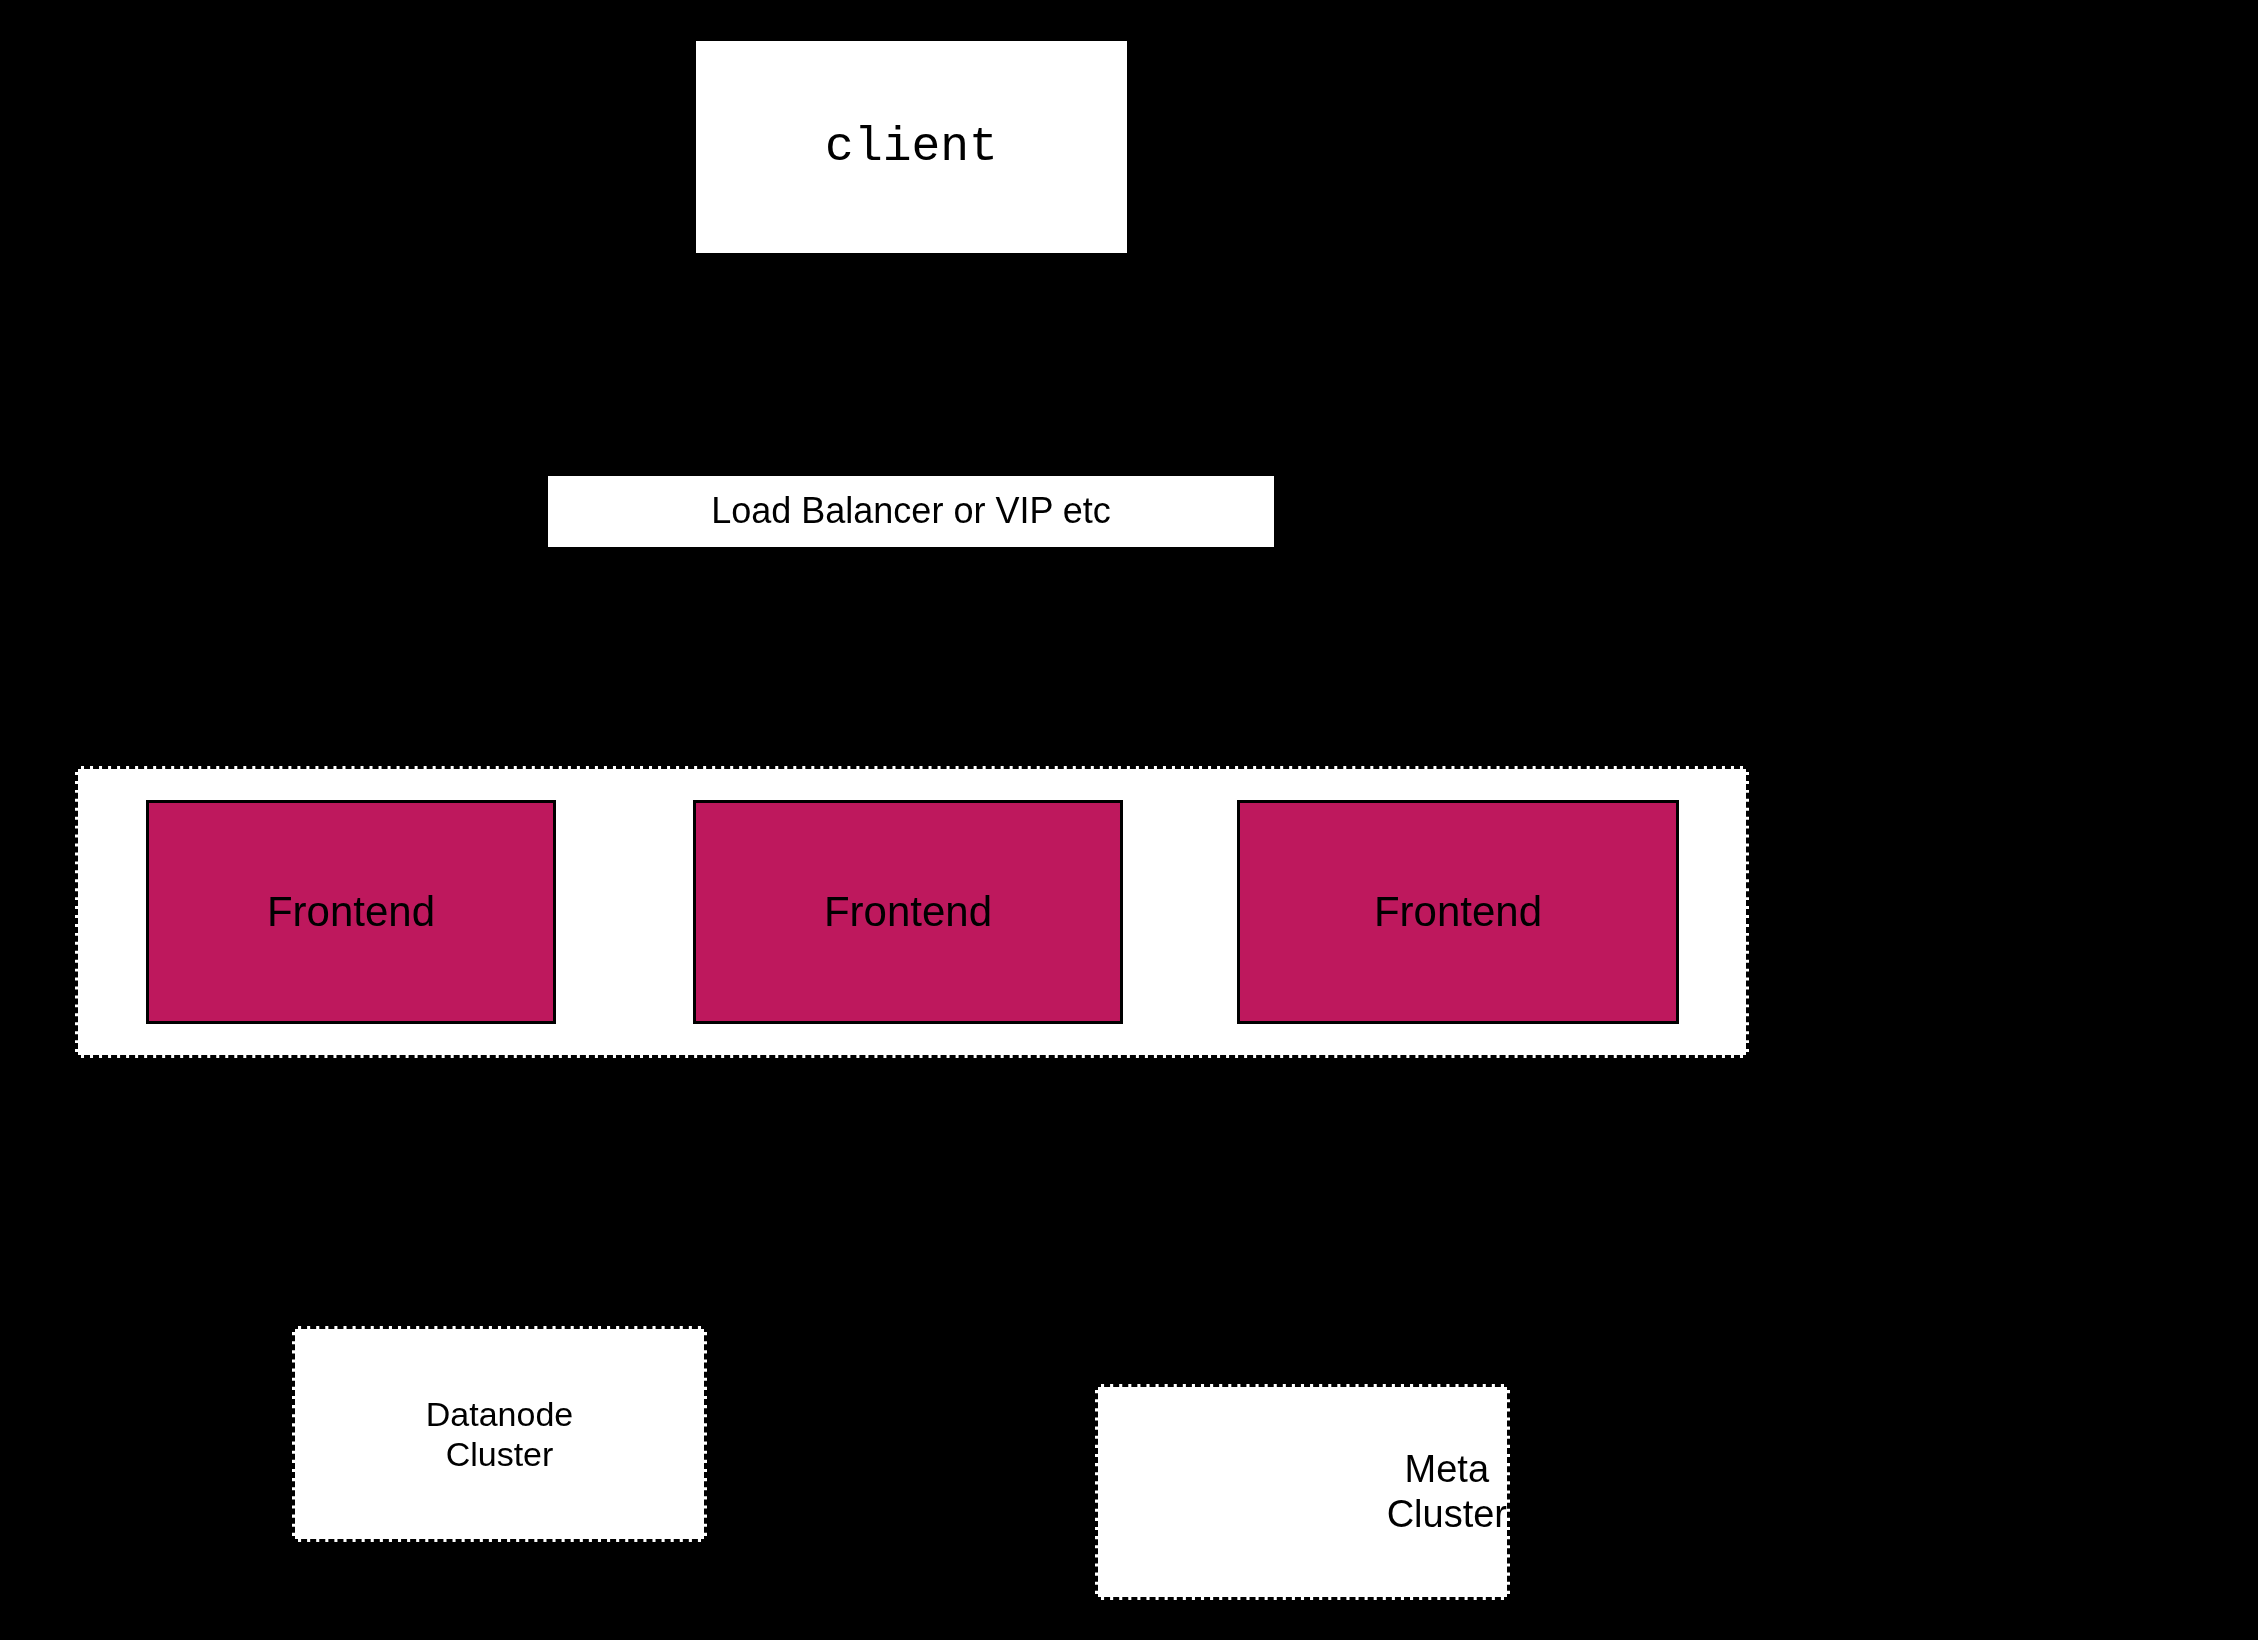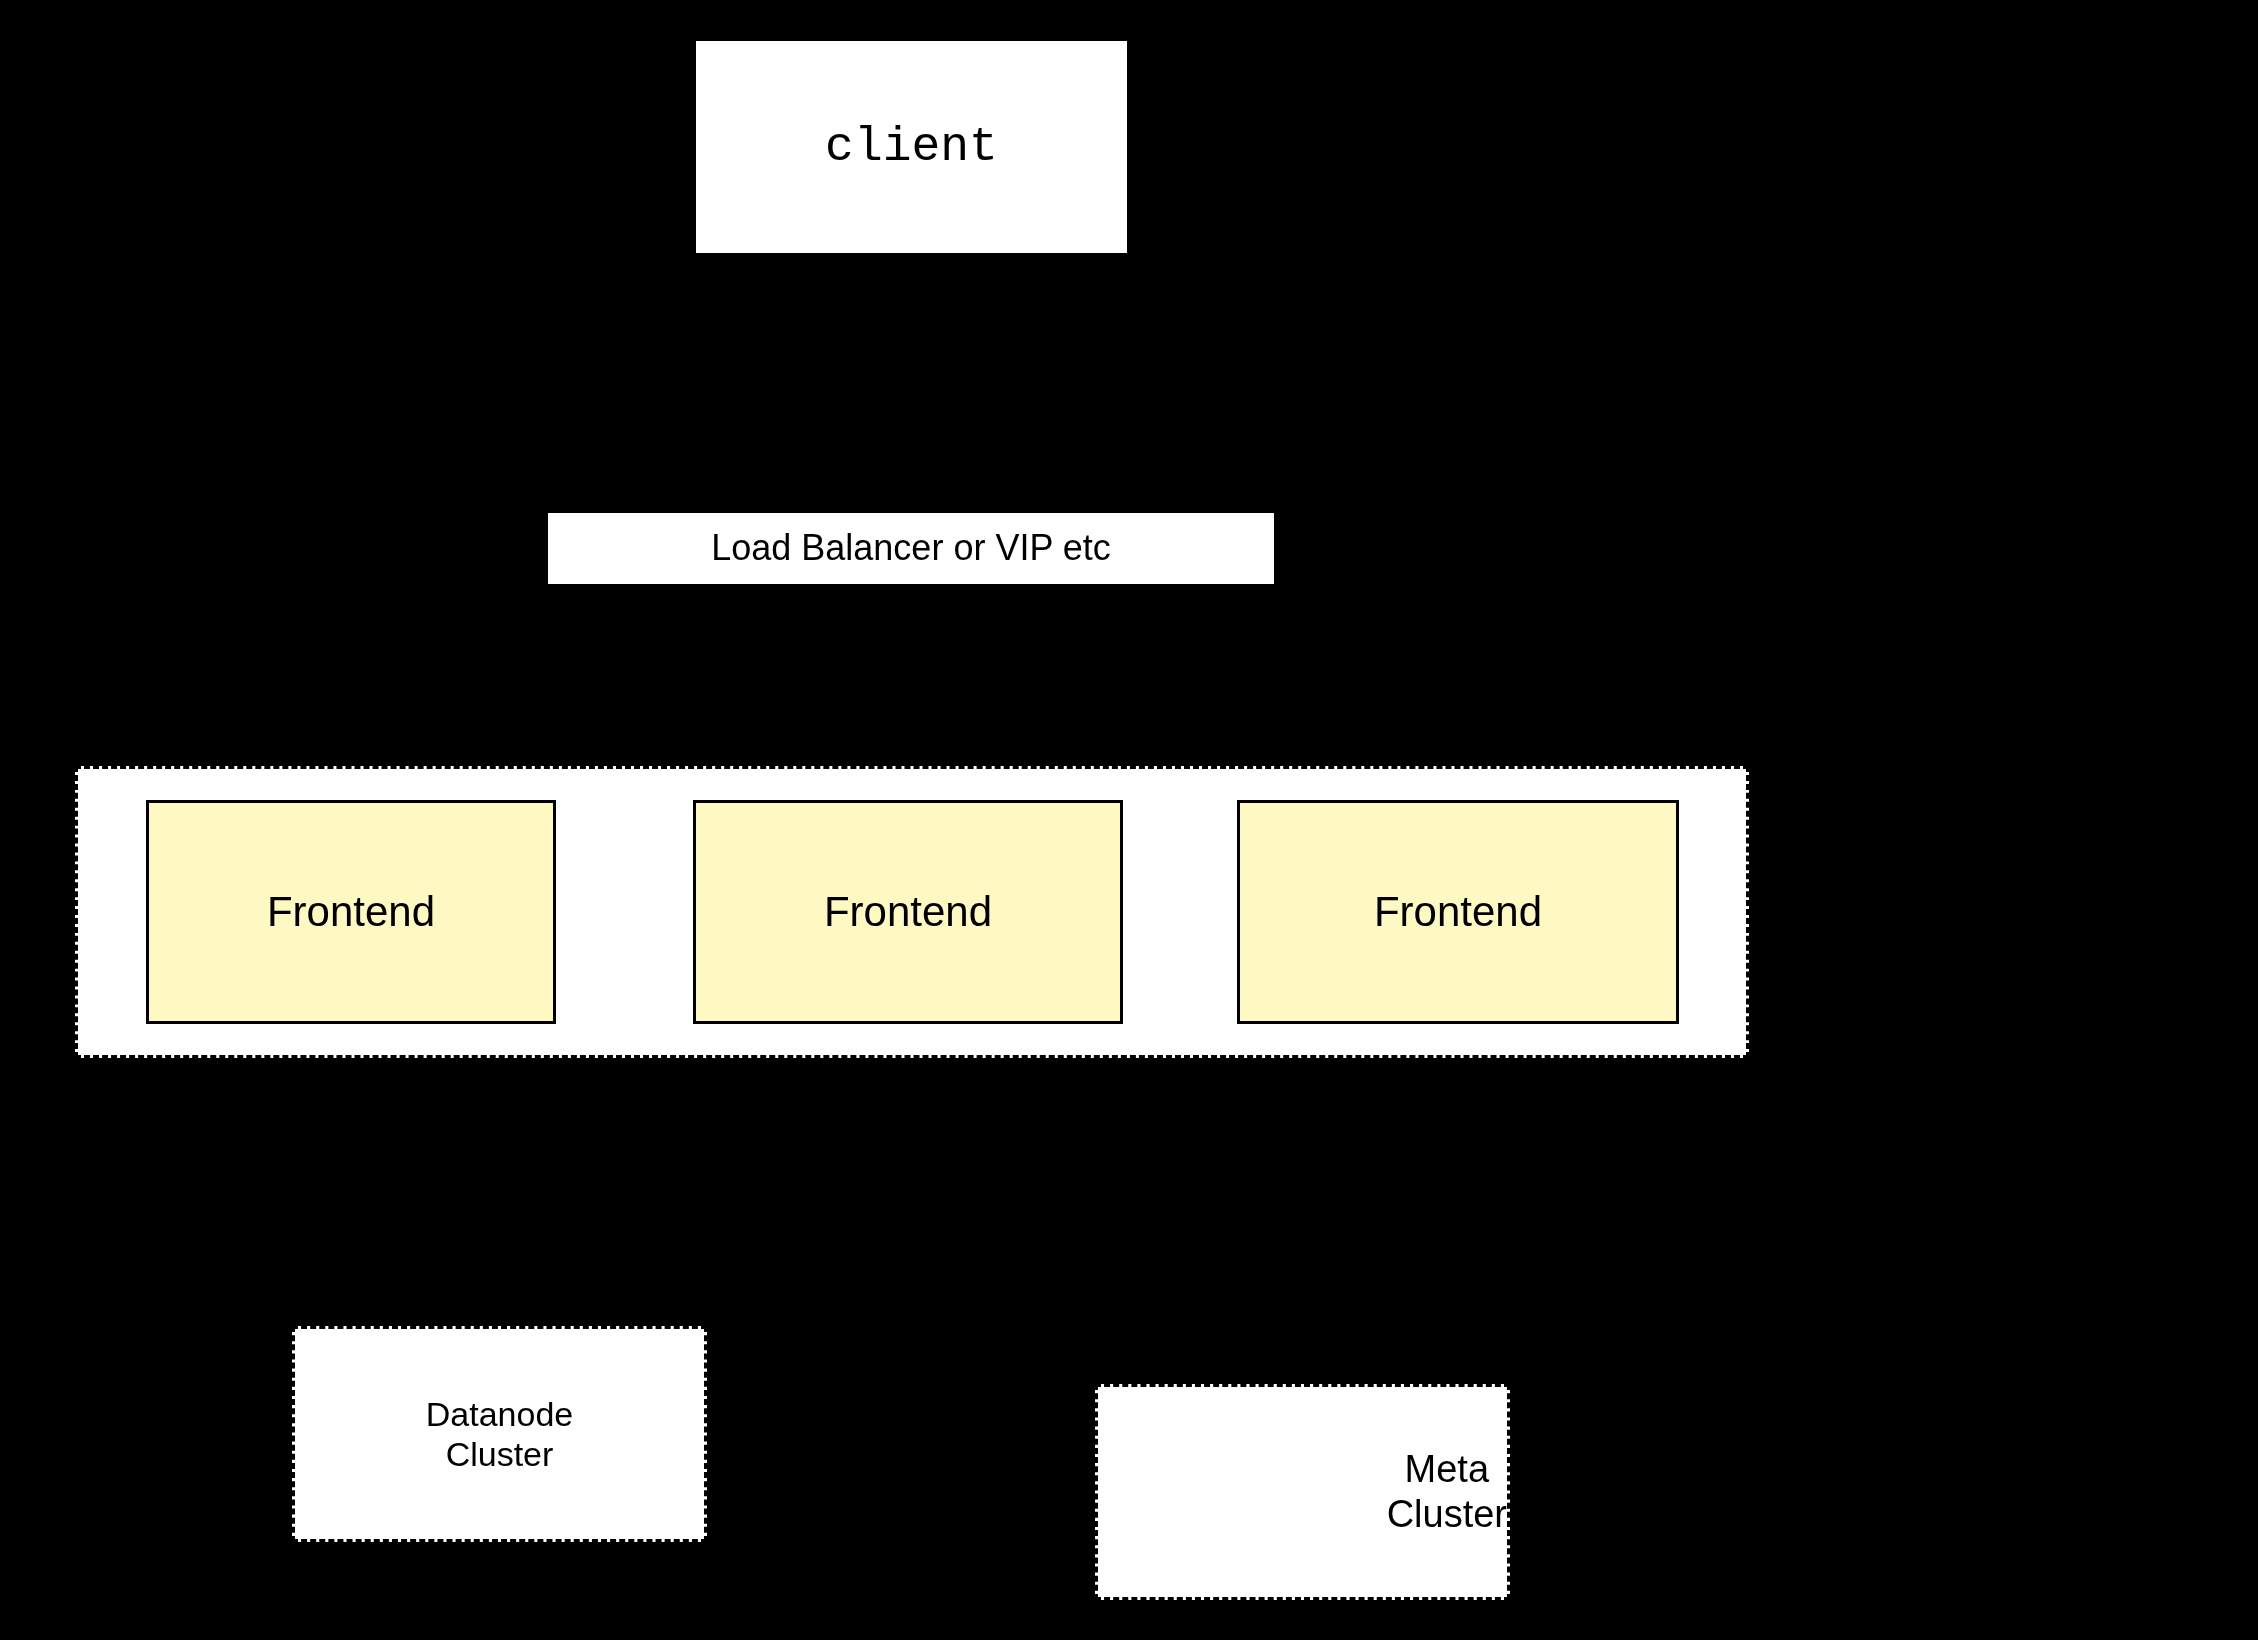--- a/index.html
+++ b/index.html
@@ -37,21 +37,20 @@
     white-space: pre-line;
   }
 
   
   .node.solid {
     border: 2.7px solid #000000;
   }
   
   .node.plain {
     border: 0;
-    margin-top: 37px;
   }
   
   .node.dashed {
     border: 3.6px dashed #000000;
   }
 
   
   #node-client {
     left: 694px;  top: 39px;
     width: 435px; height: 216px;
@@ -67,21 +66,21 @@
 
   #group-frontend-cluster {
     left: 75px;   top: 766px;
     width: 1674px; height: 292px;
     display: block;
   }
 
   .frontend-box {
     position: absolute;
     box-sizing: border-box;
-    background: #fef9c3;
+    background: #be185d;
     border: 3.6px solid #000000;
     display: flex;
     align-items: center;
     justify-content: center;
     font-size: 42px;
     color: #000000;
     top: 31px;
     height: 224px;
   }
   #frontend-1 { left: 68px;   width: 410px; }

